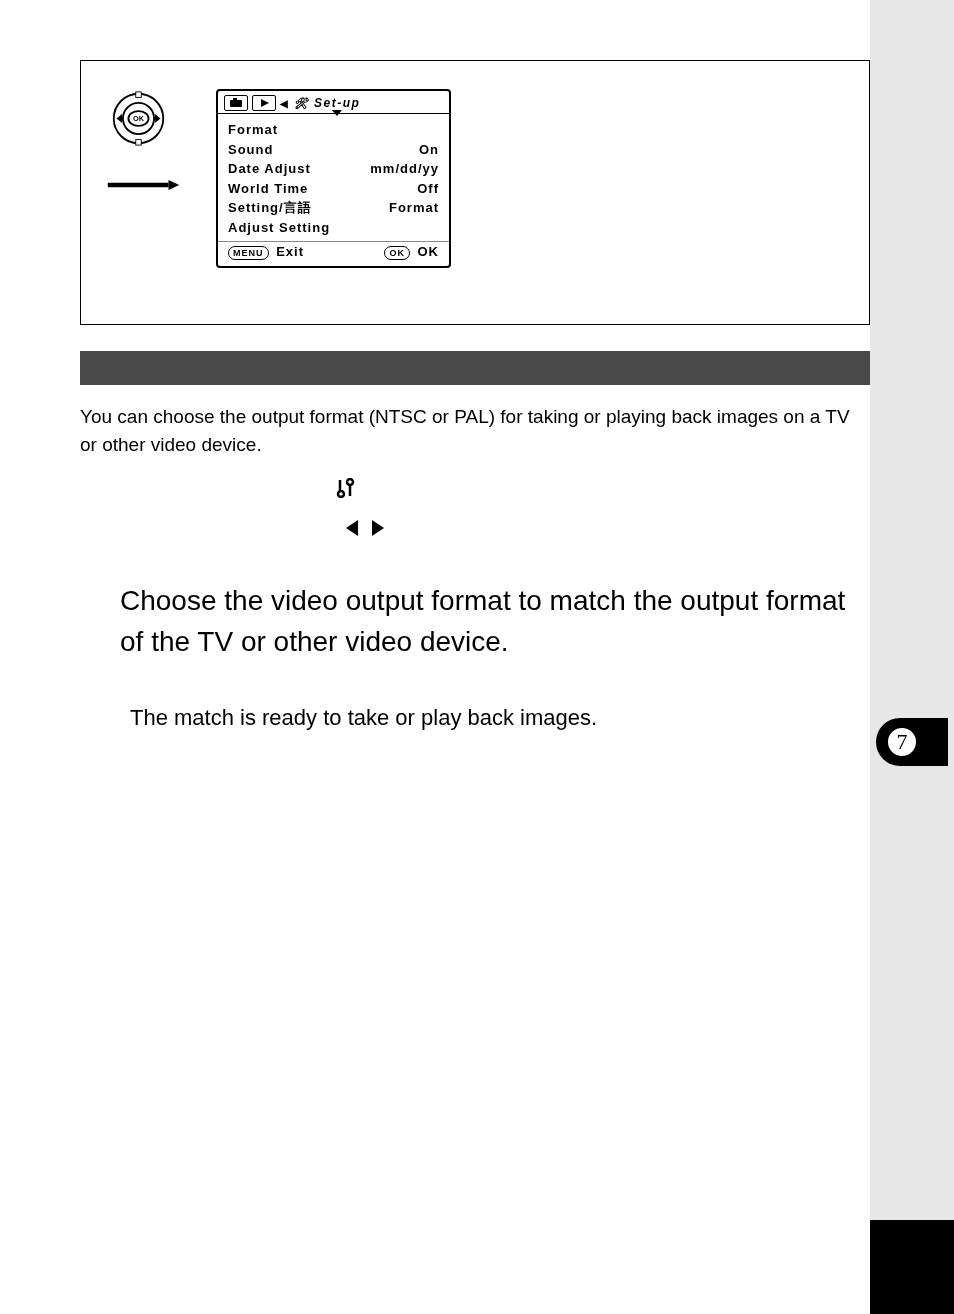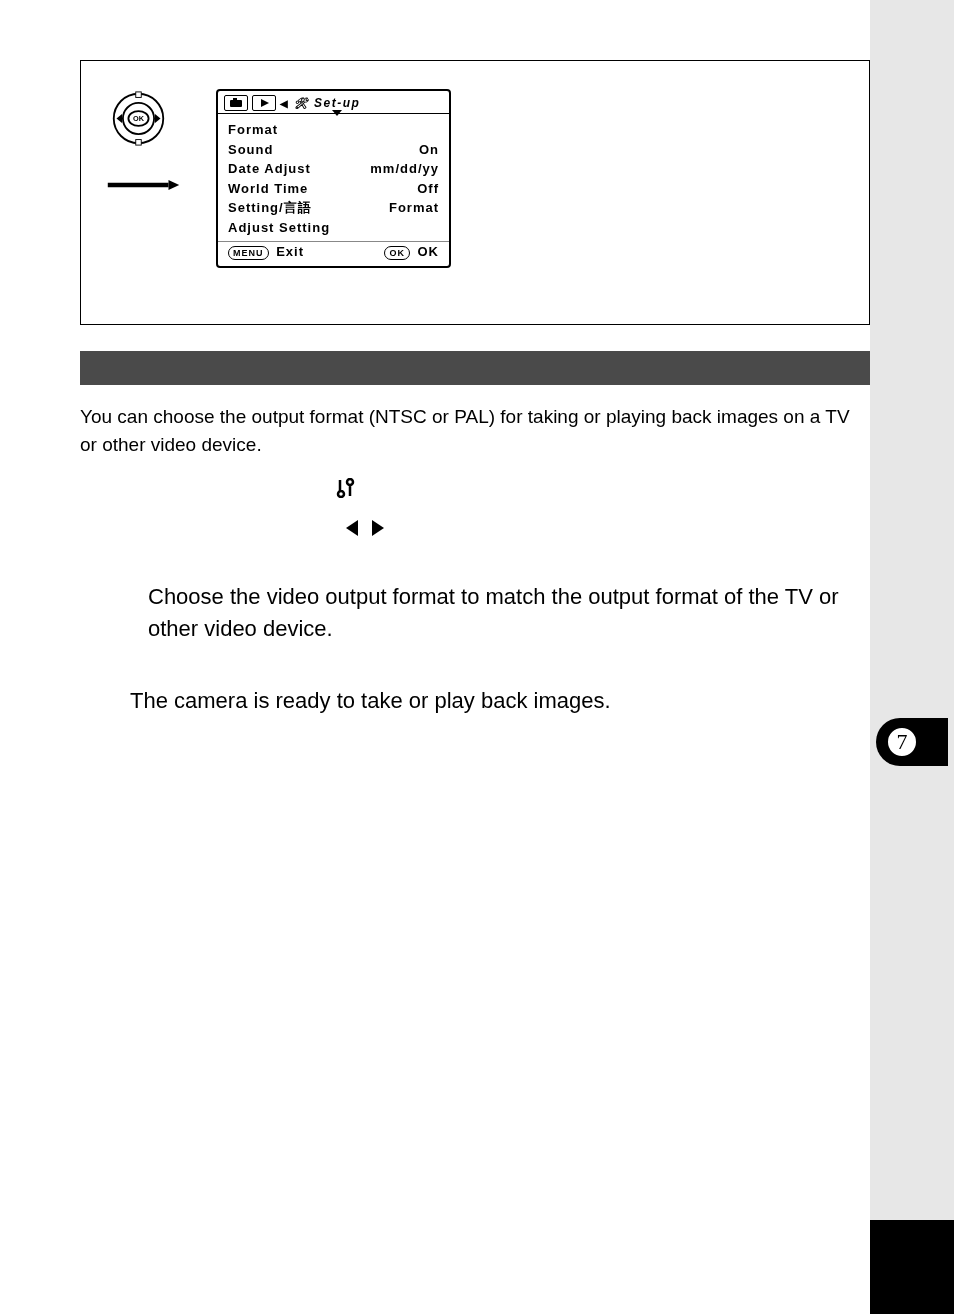--- a/index.html
+++ b/index.html
@@ -152,23 +152,23 @@
     text-align: center;
     padding-right: 260px;
   }
   .lr-triangles {
     margin-top: 18px;
     text-align: center;
     padding-right: 220px;
     font-size: 18px;
   }
   .sub-block {
-    margin-left: 68px;
+    margin-left: 40px;
     margin-top: 40px;
-    font-size: 22px;
+    font-size: 28px;
     line-height: 1.45;
   }
   .sub-block2 {
     margin-left: 50px;
     margin-top: 40px;
     font-size: 22px;
     line-height: 1.45;
   }
   
   .side-tab {
@@ -320,15 +320,15 @@
     </svg>
   </div>
 
   <div class="lr-triangles">
     <span class="tri tri-left"></span>
     <span class="tri tri-right"></span>
   </div>
 
   <div class="sub-block">Choose the video output format to match the output format of the TV or other video device.</div>
 
-  <div class="sub-block2">The camera is ready to take or play back images.</div>
+  <div class="sub-block2">The match is ready to take or play back images.</div>
 
 </div>
 
 </body></html>

